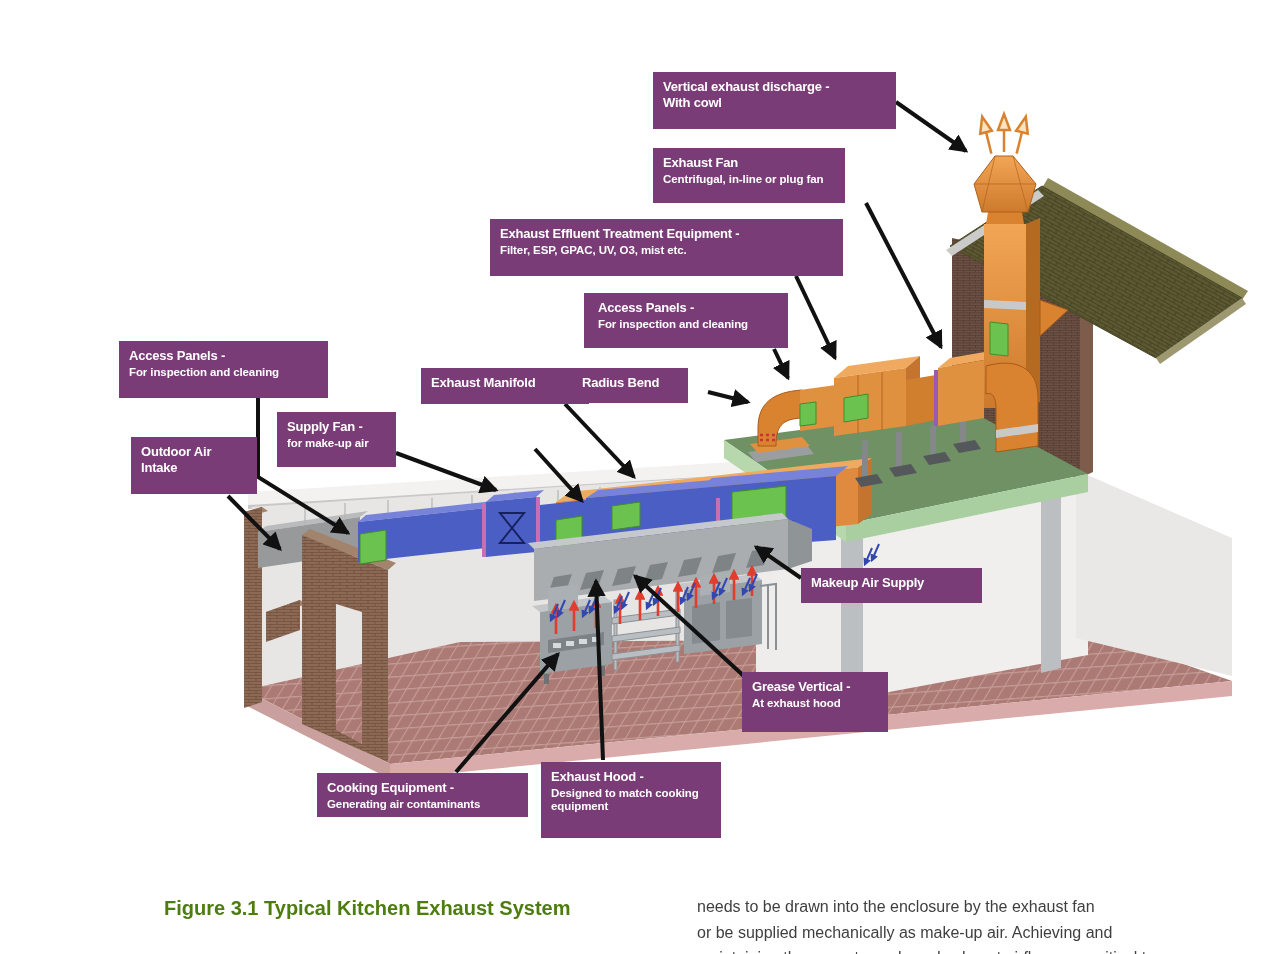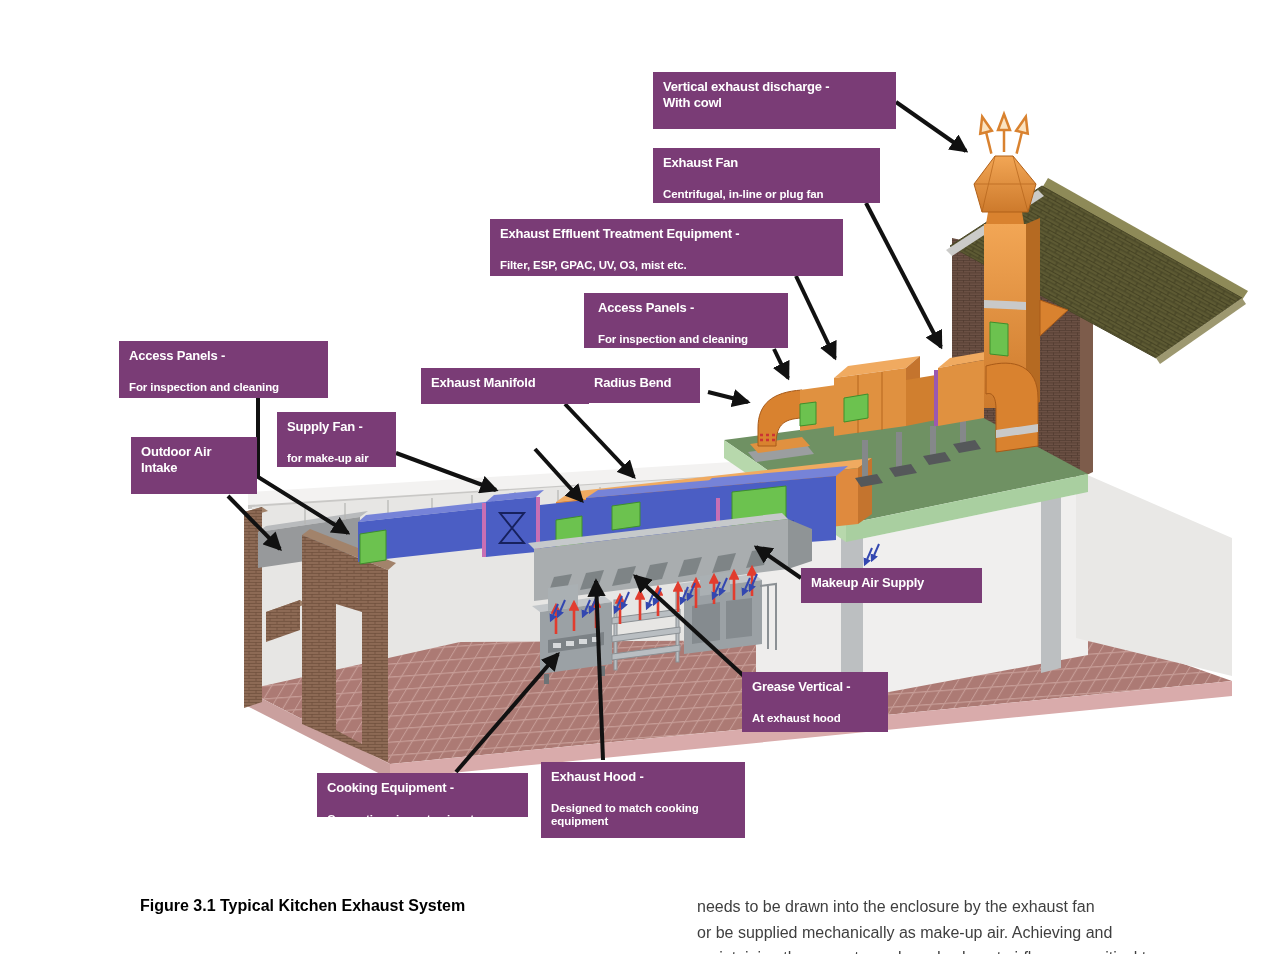--- a/index.html
+++ b/index.html
@@ -2,23 +2,23 @@
 <html><head>
 <meta charset="utf-8">
 <style>
   html,body{margin:0;padding:0;background:#fff;}
   .page{position:relative;width:1280px;height:954px;background:#fff;overflow:hidden;
         font-family:"Liberation Sans","DejaVu Sans",sans-serif;}
   .diagram-svg{position:absolute;left:0;top:0;width:1280px;height:954px;}
   .lab{position:absolute;background:#7a3c76;color:#fff;box-sizing:border-box;
        padding:7px 10px 6px 10px;}
   .lab .t{font-size:13px;font-weight:bold;line-height:1.2;letter-spacing:-0.2px;}
-  .lab .s{font-size:11.5px;font-weight:bold;line-height:1.18;letter-spacing:-0.1px;margin-top:17px;}
+  .lab .s{font-size:11.5px;font-weight:bold;line-height:1.18;letter-spacing:-0.1px;margin-top:2px;}
   .lab .t:empty,.lab .s:empty{display:none;}
-  .caption{position:absolute;left:140px;top:897px;font-size:16px;font-weight:bold;color:#000000;}
+  .caption{position:absolute;left:164px;top:897px;font-size:20px;font-weight:bold;color:#4d7c0f;}
   .bodytext{position:absolute;left:697px;top:894px;width:566px;font-size:16px;color:#3f3f3f;
             line-height:25.5px;}
 </style>
 </head>
 <body>
 
 <div class="page">
 
 <svg class="diagram-svg" viewBox="0 0 1280 954">
   <defs>
@@ -321,36 +321,36 @@
     <line x1="746" y1="678" x2="635" y2="576" marker-end="url(#ah)"></line>
     <line x1="603" y1="760" x2="596" y2="581" marker-end="url(#ah)"></line>
     <line x1="456" y1="772" x2="558" y2="654" marker-end="url(#ah)"></line>
   </g>
 </svg>
 
 <div class="lab" style="left:653px;top:72px;width:243px;height:57px">
   <div class="t">Vertical exhaust discharge -</div>
   <div class="t">With cowl</div>
 </div>
-<div class="lab" style="left:653px;top:148px;width:227px;height:55px">
+<div class="lab" style="left:653px;top:148px;width:192px;height:55px">
   <div class="t">Exhaust Fan</div>
   <div class="s">Centrifugal, in-line or plug fan</div>
 </div>
 <div class="lab" style="left:490px;top:219px;width:353px;height:57px">
   <div class="t">Exhaust Effluent Treatment Equipment -</div>
   <div class="s">Filter, ESP, GPAC, UV, O3, mist etc.</div>
 </div>
 <div class="lab" style="left:584px;top:293px;width:204px;height:55px;padding-left:14px">
   <div class="t">Access Panels -</div>
   <div class="s">For inspection and cleaning</div>
 </div>
 <div class="lab" style="left:421px;top:368px;width:168px;height:36px">
   <div class="t">Exhaust Manifold</div>
 </div>
-<div class="lab" style="left:584px;top:368px;width:116px;height:35px">
+<div class="lab" style="left:572px;top:368px;width:116px;height:35px">
   <div class="t">Radius Bend</div>
 </div>
 <div class="lab" style="left:119px;top:341px;width:209px;height:57px">
   <div class="t">Access Panels -</div>
   <div class="s">For inspection and cleaning</div>
 </div>
 <div class="lab" style="left:277px;top:412px;width:119px;height:55px">
   <div class="t">Supply Fan -</div>
   <div class="s">for make-up air</div>
 </div>
@@ -361,21 +361,21 @@
   <div class="t">Makeup Air Supply</div>
 </div>
 <div class="lab" style="left:742px;top:672px;width:146px;height:60px">
   <div class="t">Grease Vertical -</div>
   <div class="s">At exhaust hood</div>
 </div>
 <div class="lab" style="left:317px;top:773px;width:211px;height:44px">
   <div class="t">Cooking Equipment -</div>
   <div class="s">Generating air contaminants</div>
 </div>
-<div class="lab" style="left:541px;top:762px;width:204px;height:76px">
+<div class="lab" style="left:541px;top:762px;width:180px;height:76px">
   <div class="t">Exhaust Hood -</div>
   <div class="s">Designed to match cooking equipment</div>
 </div>
 
 <div class="caption">
   <span>Figure 3.1</span>
   <span>Typical Kitchen Exhaust System</span>
 </div>
 <div class="bodytext">
   <div>needs to be drawn into the enclosure by the exhaust fan</div>

